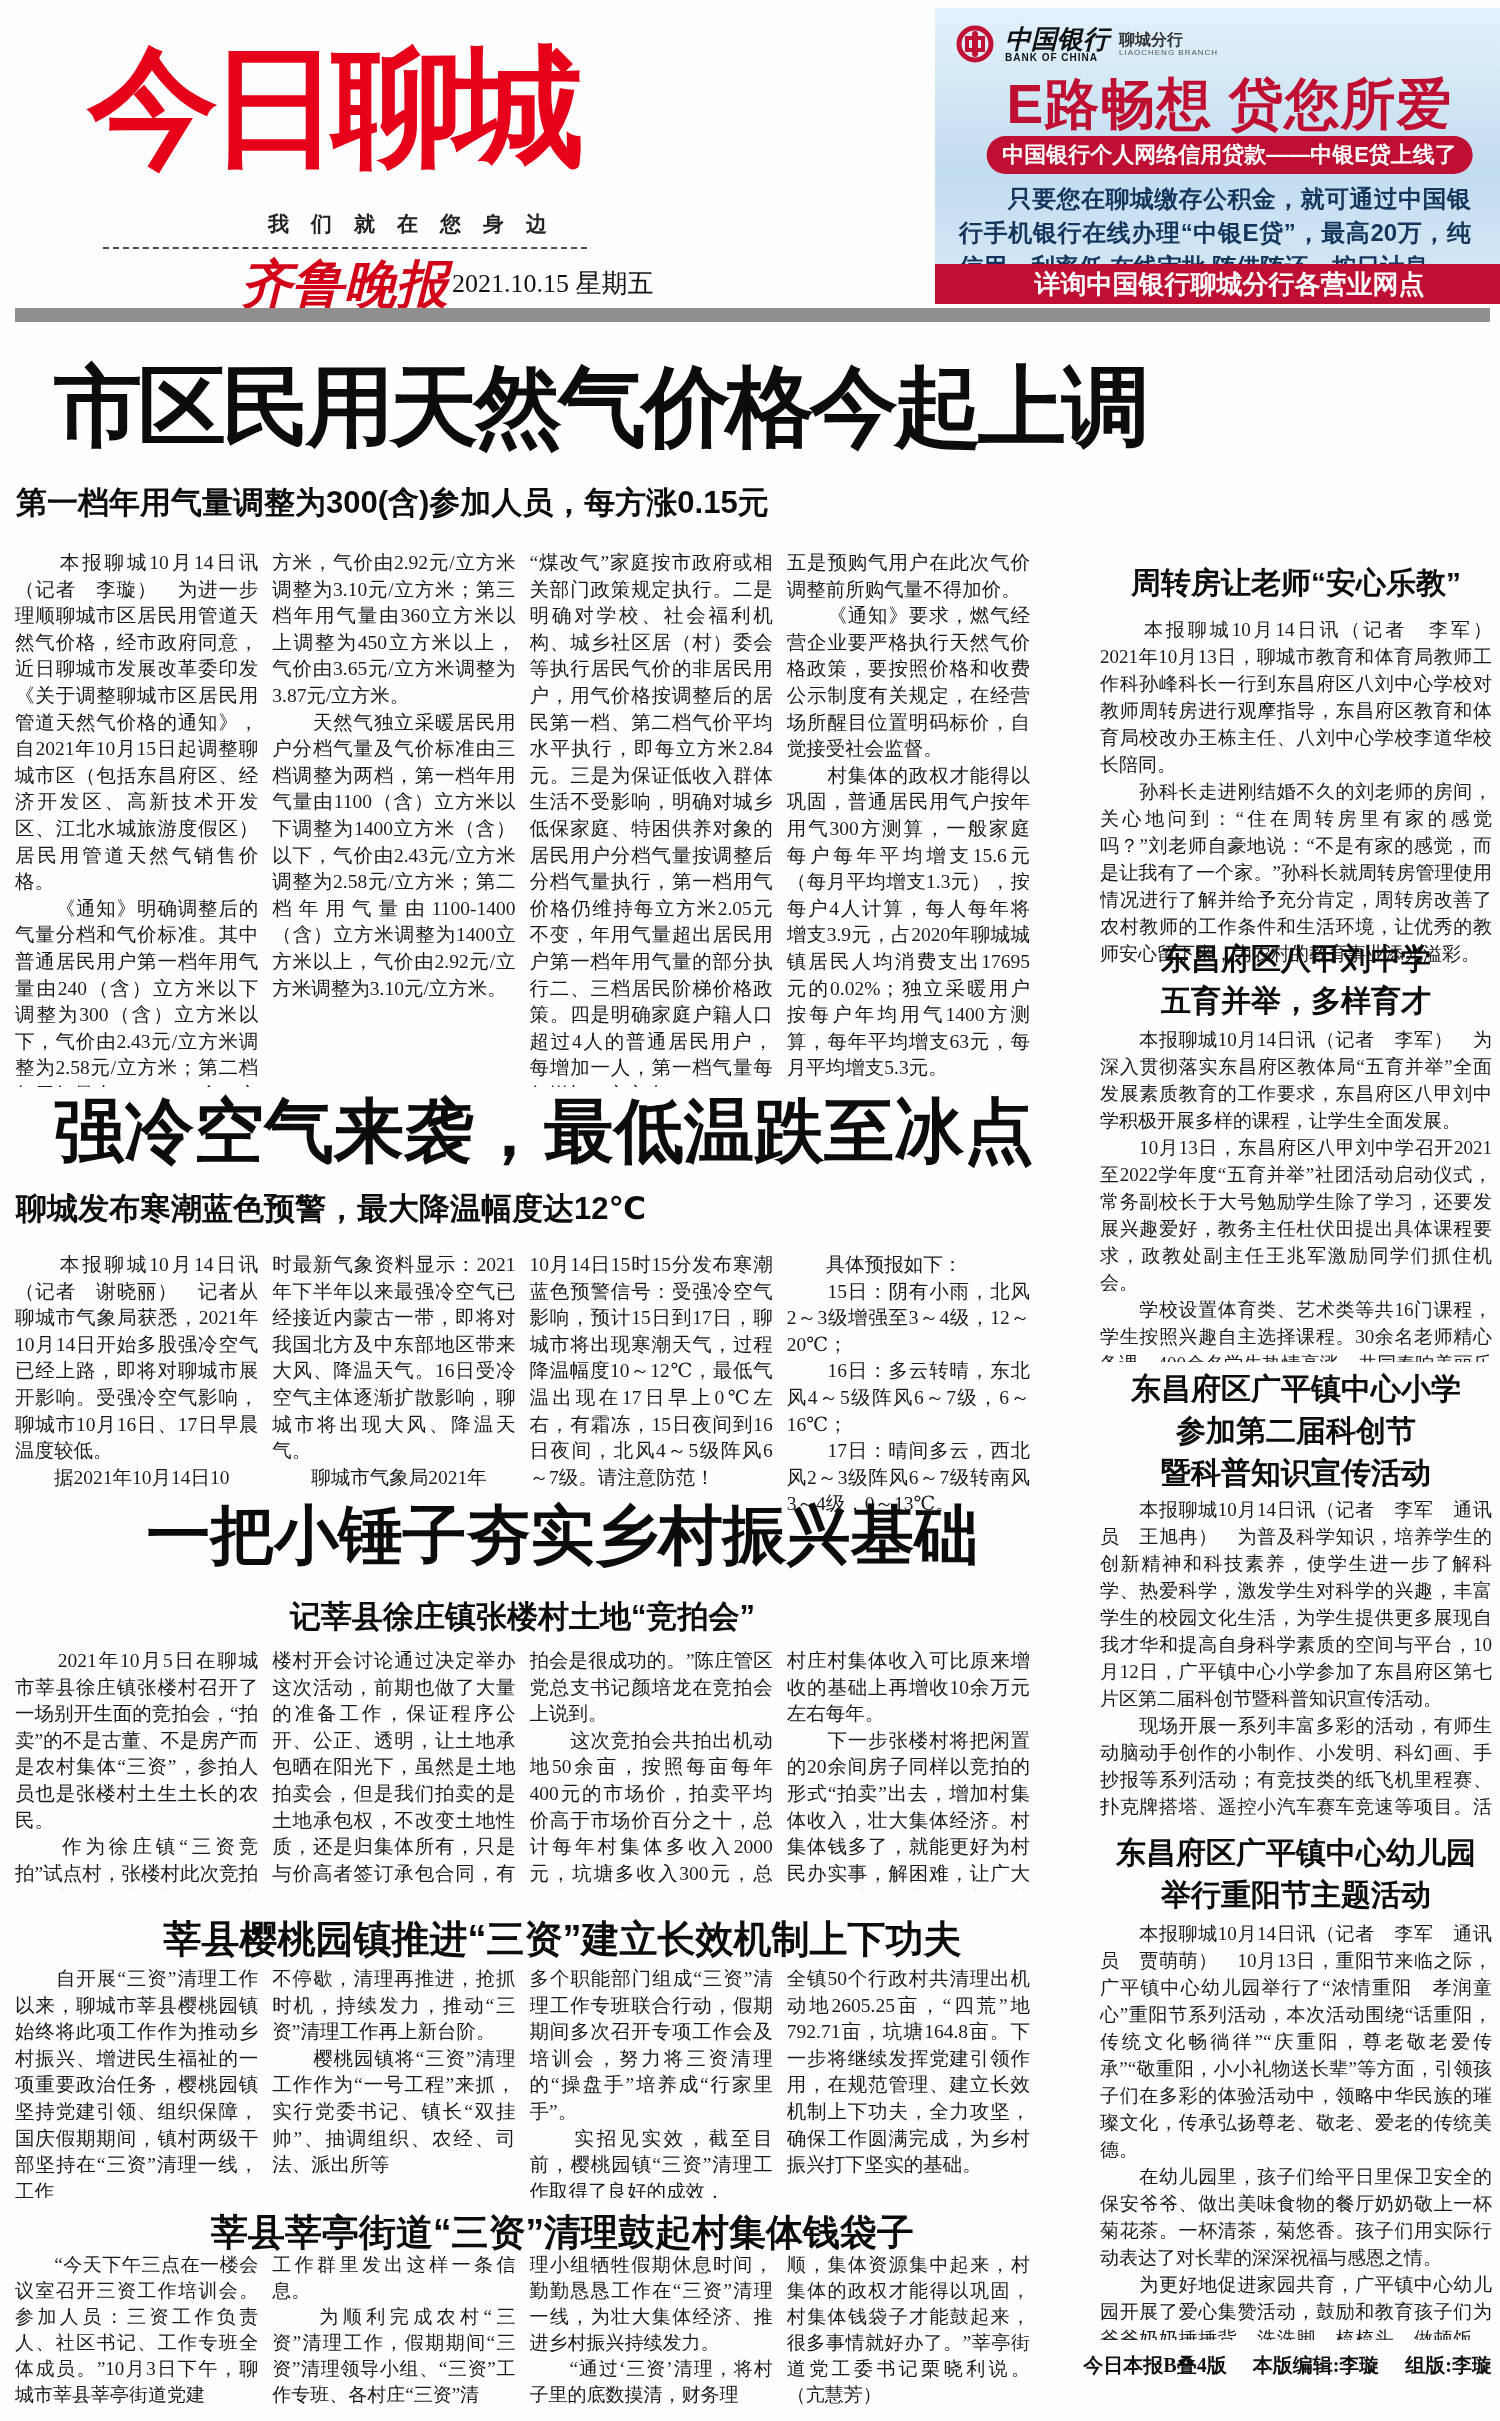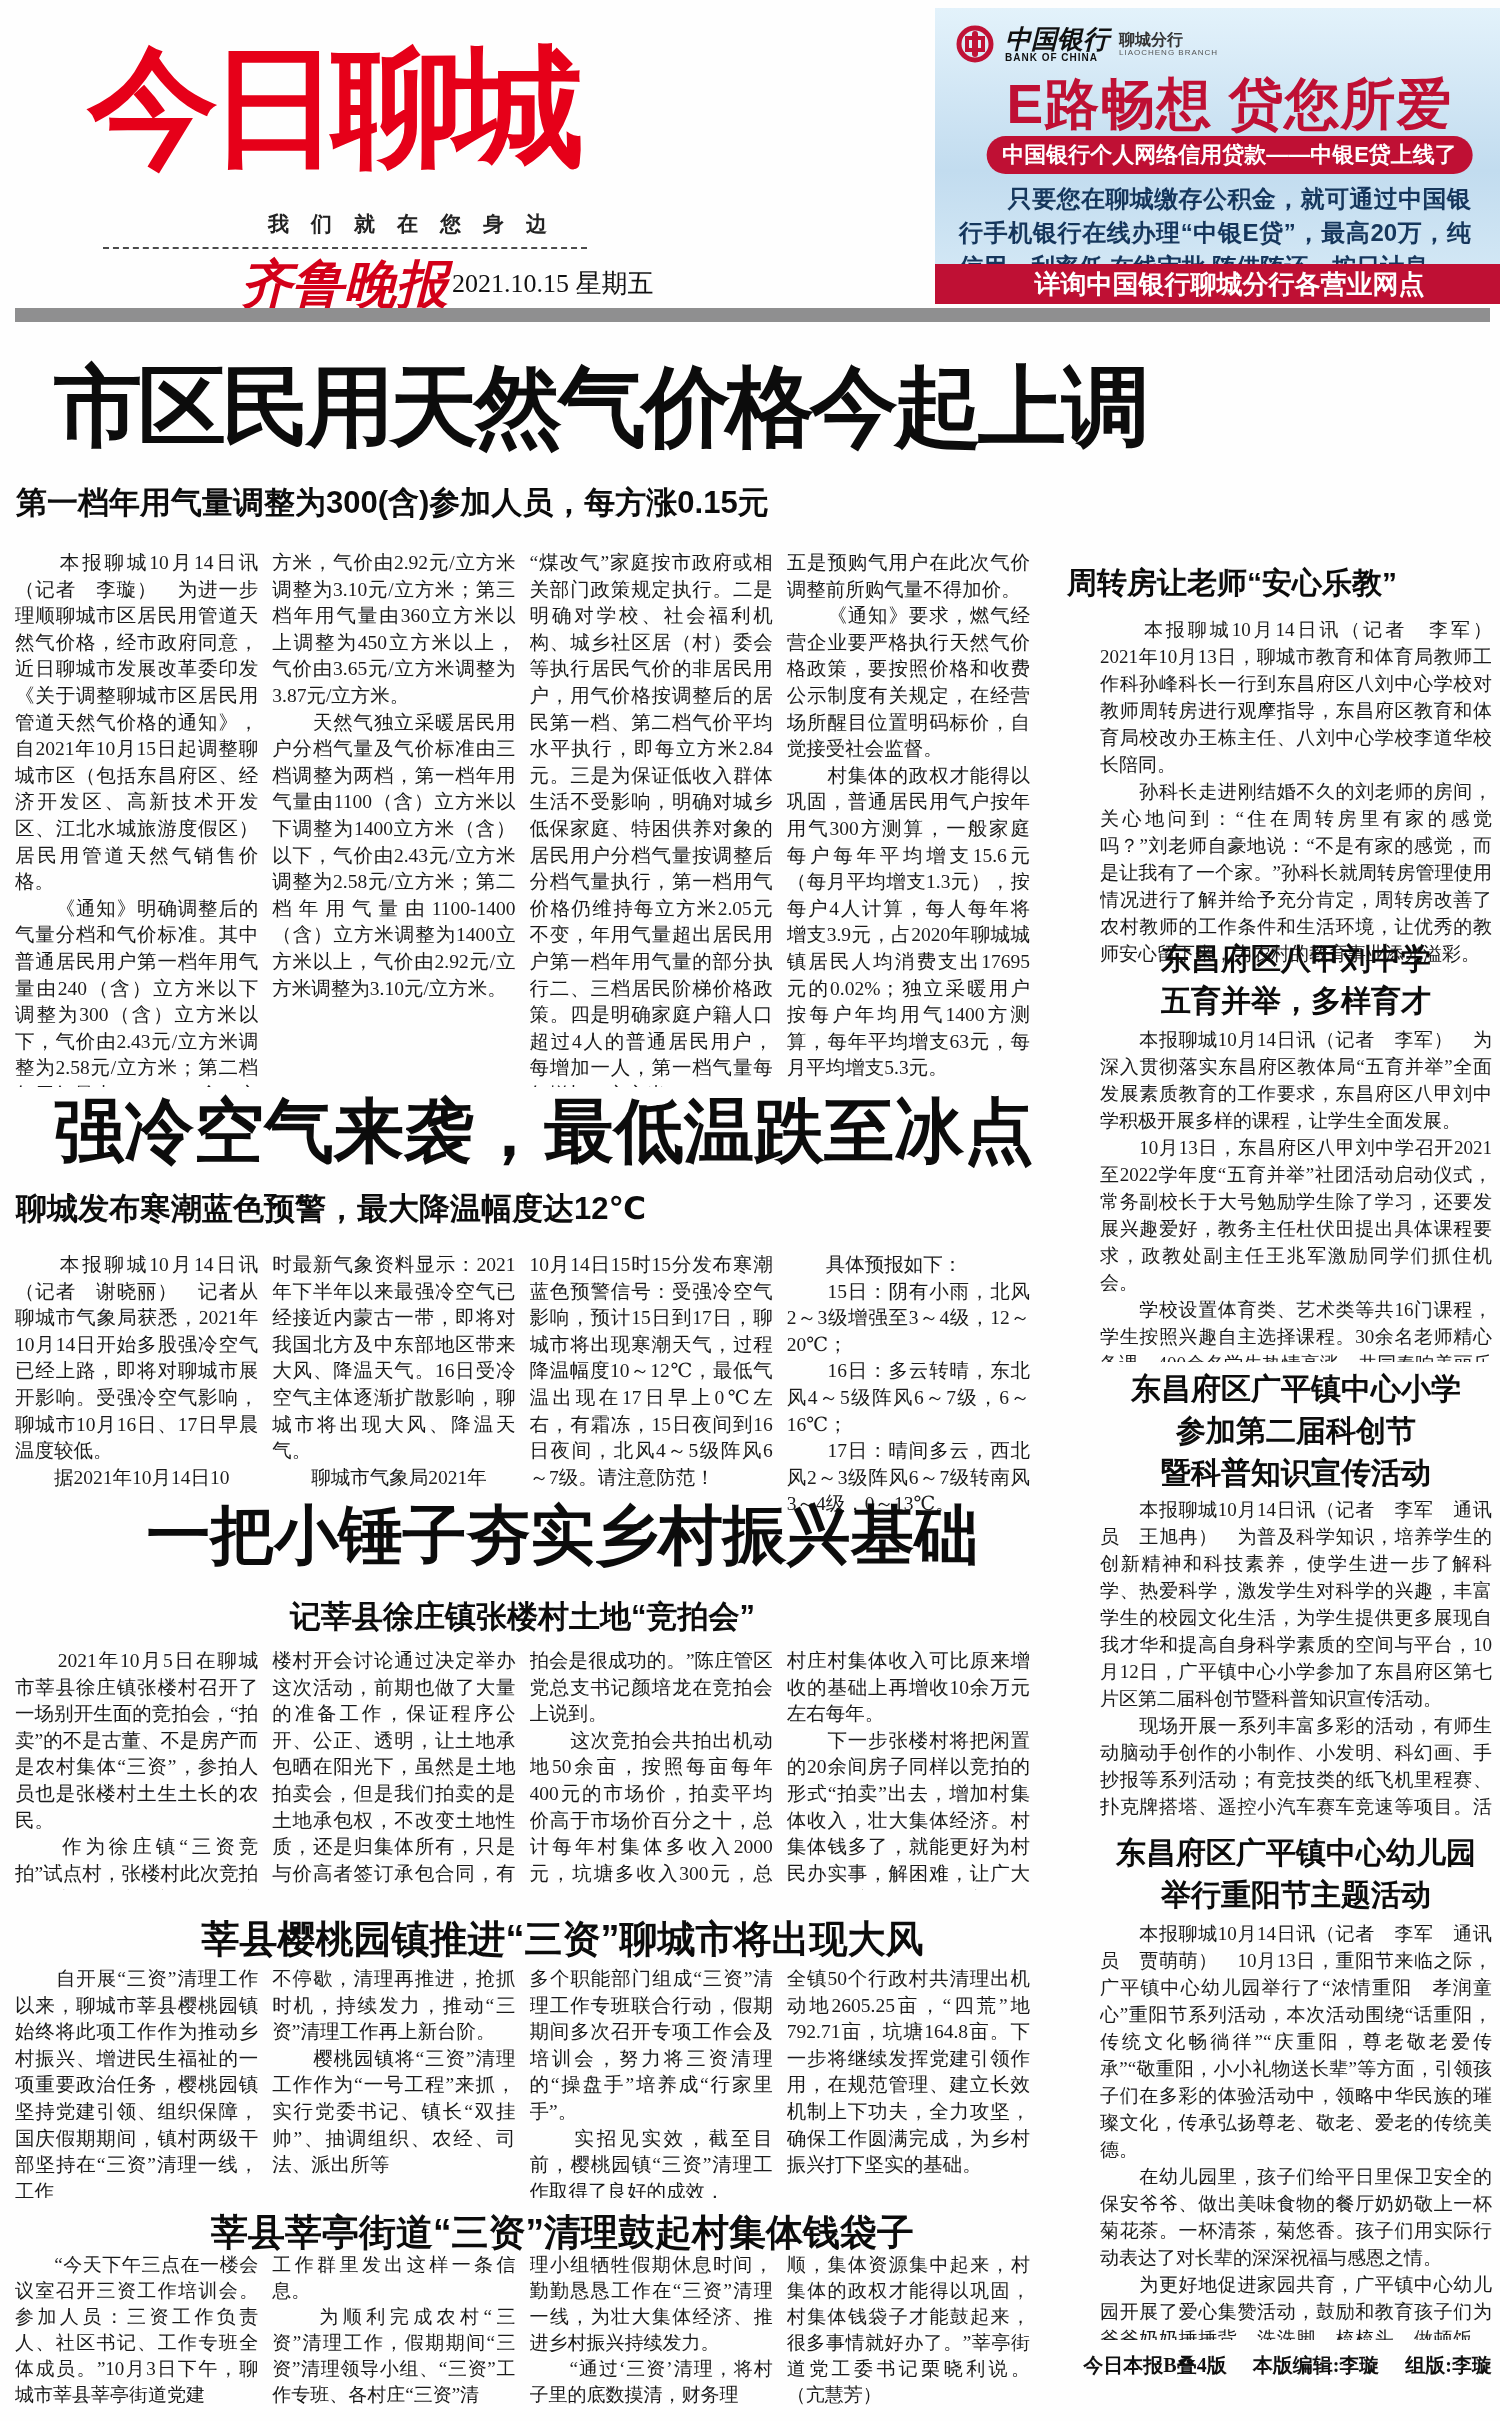--- a/index.html
+++ b/index.html
@@ -54,21 +54,21 @@
   .cherry-cols{left:15px;top:1966px;width:1015px;height:232px;}
   
   .xinting-headline{left:15px;top:2208px;width:1015px;text-align:center;font-size:37px;font-weight:800;}
   .xinting-cols{left:15px;top:2252px;width:1015px;height:162px;}
   .xinting-cols .col p{font-size:19px;line-height:26px;}
   
   .sb{width:392px;overflow:hidden;}
   .sb-h p{margin:0;text-align:center;font-family:"Liberation Sans","DejaVu Sans",sans-serif;
       font-weight:800;font-size:30px;line-height:42px;color:#0c0c0c;}
   .sb-b p{margin:0;font-size:19px;line-height:27px;text-align:justify;}
-  .sb1h{left:1036px;top:562px;}
+  .sb1h{left:1100px;top:562px;}
   .sb1b{left:1100px;top:616px;height:352px;}
   .sb2h{left:1100px;top:938px;}
   .sb2b{left:1100px;top:1026px;height:336px;}
   .sb3h{left:1100px;top:1368px;}
   .sb3b{left:1100px;top:1496px;height:322px;}
   .sb4h{left:1100px;top:1832px;}
   .sb4b{left:1100px;top:1920px;height:420px;}
   .page-footer{left:1058px;top:2352px;width:434px;font-size:20px;font-weight:700;color:#111;
       display:flex;gap:26px;justify-content:flex-end;white-space:nowrap;}
   
@@ -164,21 +164,21 @@
     <div class="col">
         <p>拍会是很成功的。”陈庄管区党总支书记颜培龙在竞拍会上说到。</p>
         <p>　　这次竞拍会共拍出机动地50余亩，按照每亩每年400元的市场价，拍卖平均价高于市场价百分之十，总计每年村集体多收入2000元，坑塘多收入300元，总计可多收入2300元每年。按照张楼竞拍模式，徐庄镇45个</p>
       </div>
     <div class="col">
         <p>村庄村集体收入可比原来增收的基础上再增收10余万元左右每年。</p>
         <p>　　下一步张楼村将把闲置的20余间房子同样以竞拍的形式“拍卖”出去，增加村集体收入，壮大集体经济。村集体钱多了，就能更好为村民办实事，解困难，让广大群众切实感受到政府的关心、党的关怀。（丁业新）</p>
       </div>
   </div>
 
-  <div class="abs headline sans cherry-headline">莘县樱桃园镇推进“三资”聊城市将出现大风</div>
+  <div class="abs headline sans cherry-headline">莘县樱桃园镇推进“三资”建立长效机制上下功夫</div>
   <div class="abs cols cherry-cols">
     <div class="col">
         <p>　　自开展“三资”清理工作以来，聊城市莘县樱桃园镇始终将此项工作作为推动乡村振兴、增进民生福祉的一项重要政治任务，樱桃园镇坚持党建引领、组织保障，国庆假期期间，镇村两级干部坚持在“三资”清理一线，工作</p>
       </div>
     <div class="col">
         <p>不停歇，清理再推进，抢抓时机，持续发力，推动“三资”清理工作再上新台阶。</p>
         <p>　　樱桃园镇将“三资”清理工作作为“一号工程”来抓，实行党委书记、镇长“双挂帅”、抽调组织、农经、司法、派出所等</p>
       </div>
     <div class="col">
         <p>多个职能部门组成“三资”清理工作专班联合行动，假期期间多次召开专项工作会及培训会，努力将三资清理的“操盘手”培养成“行家里手”。</p>

